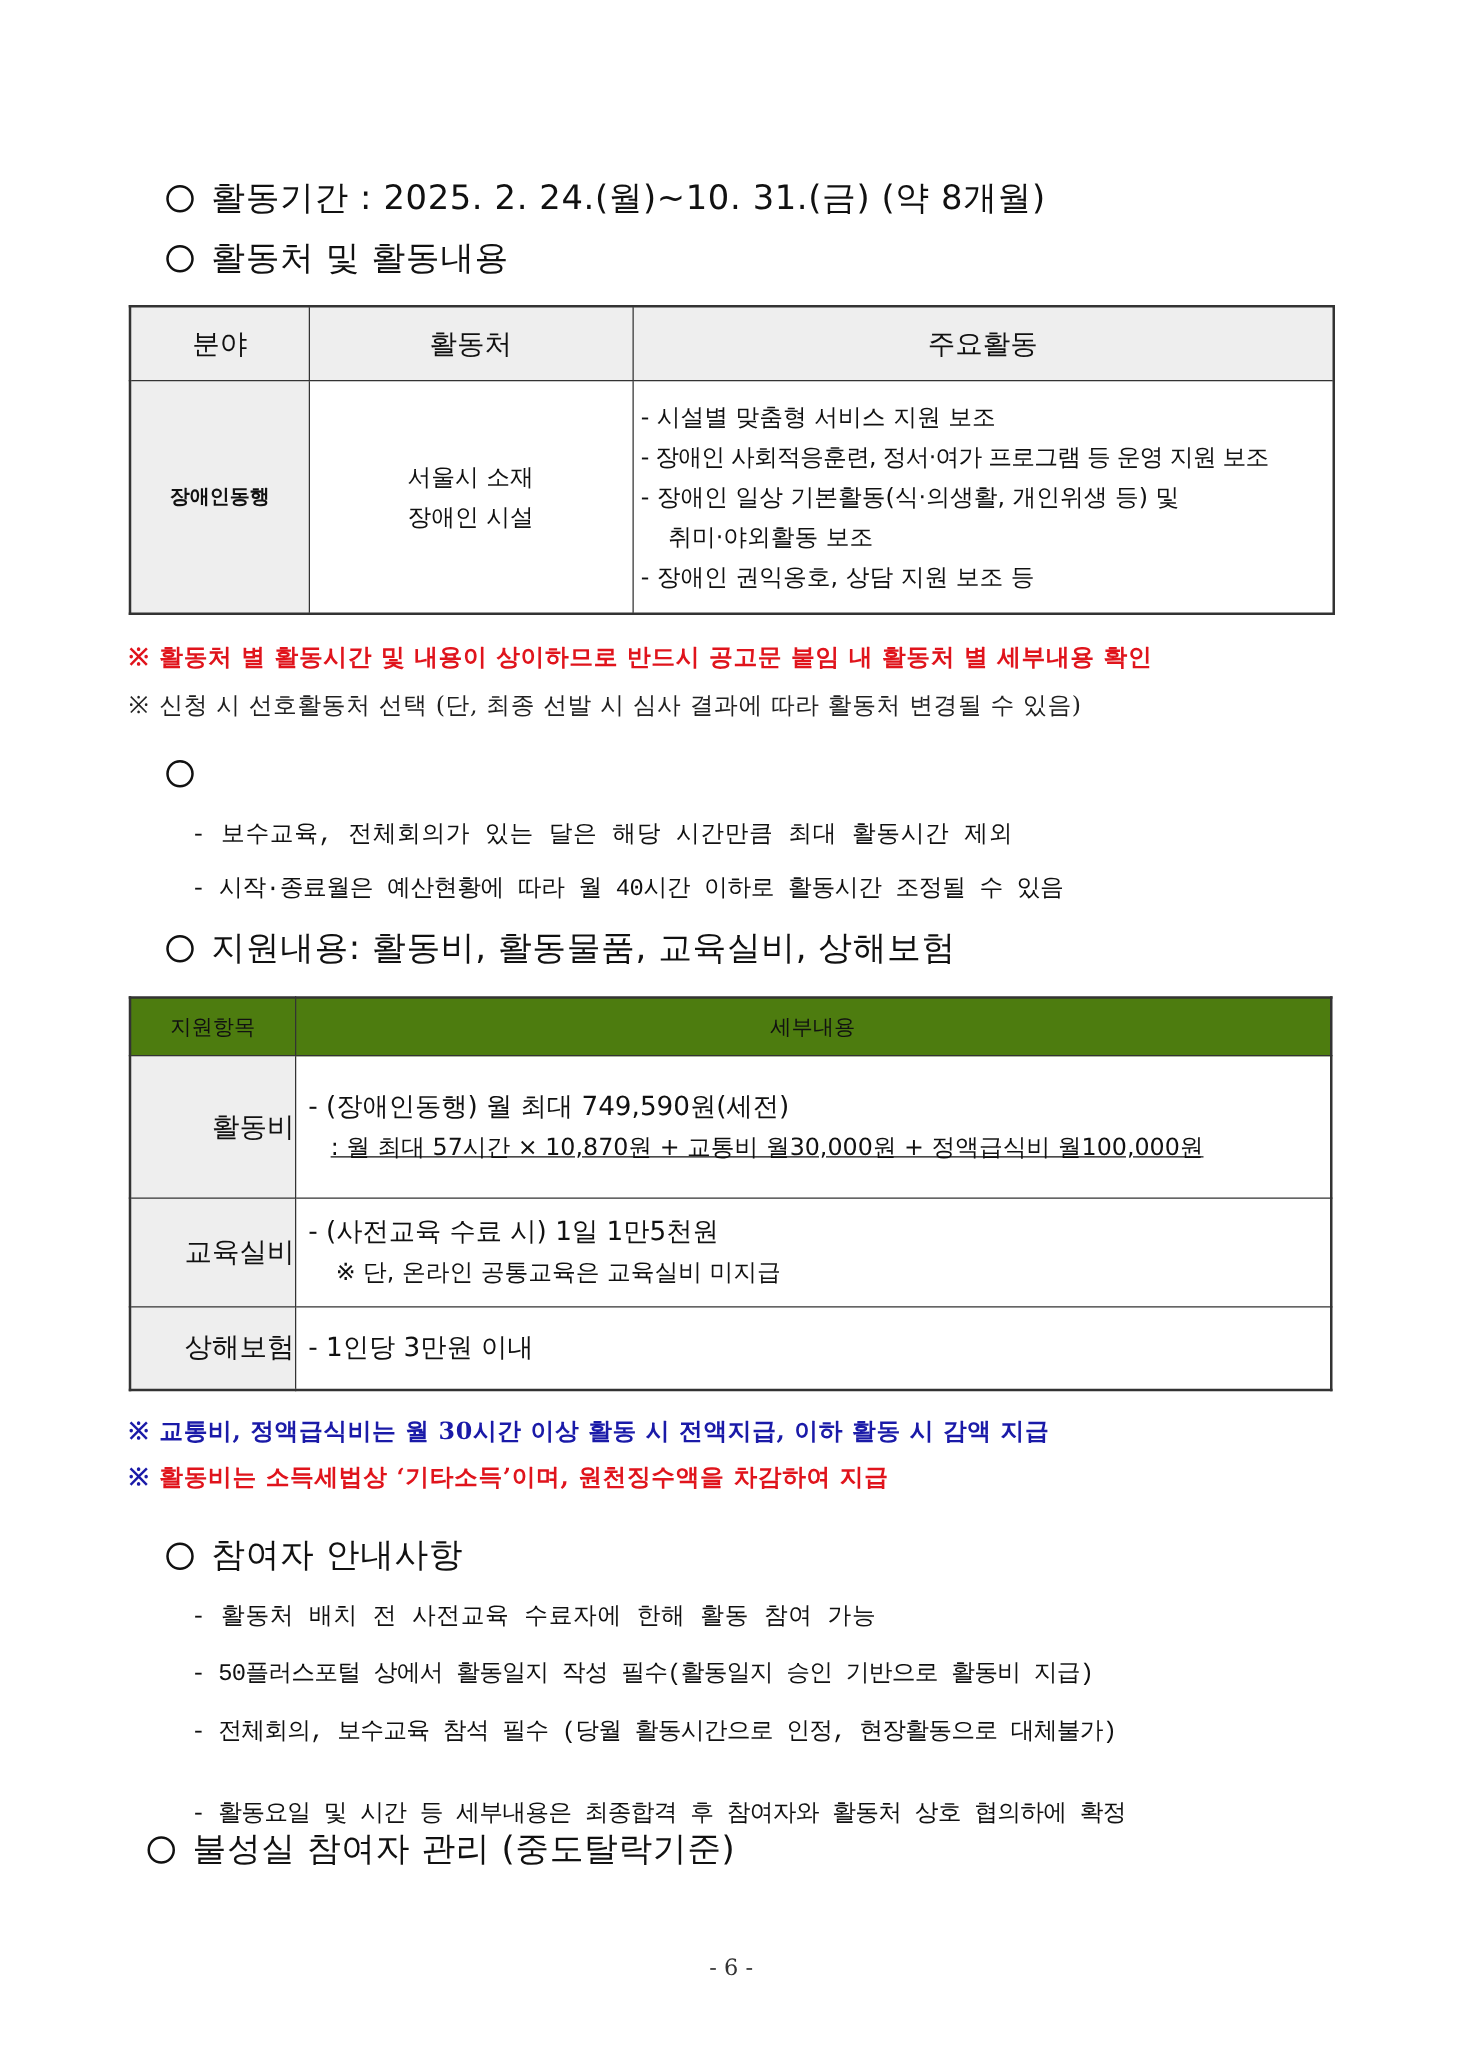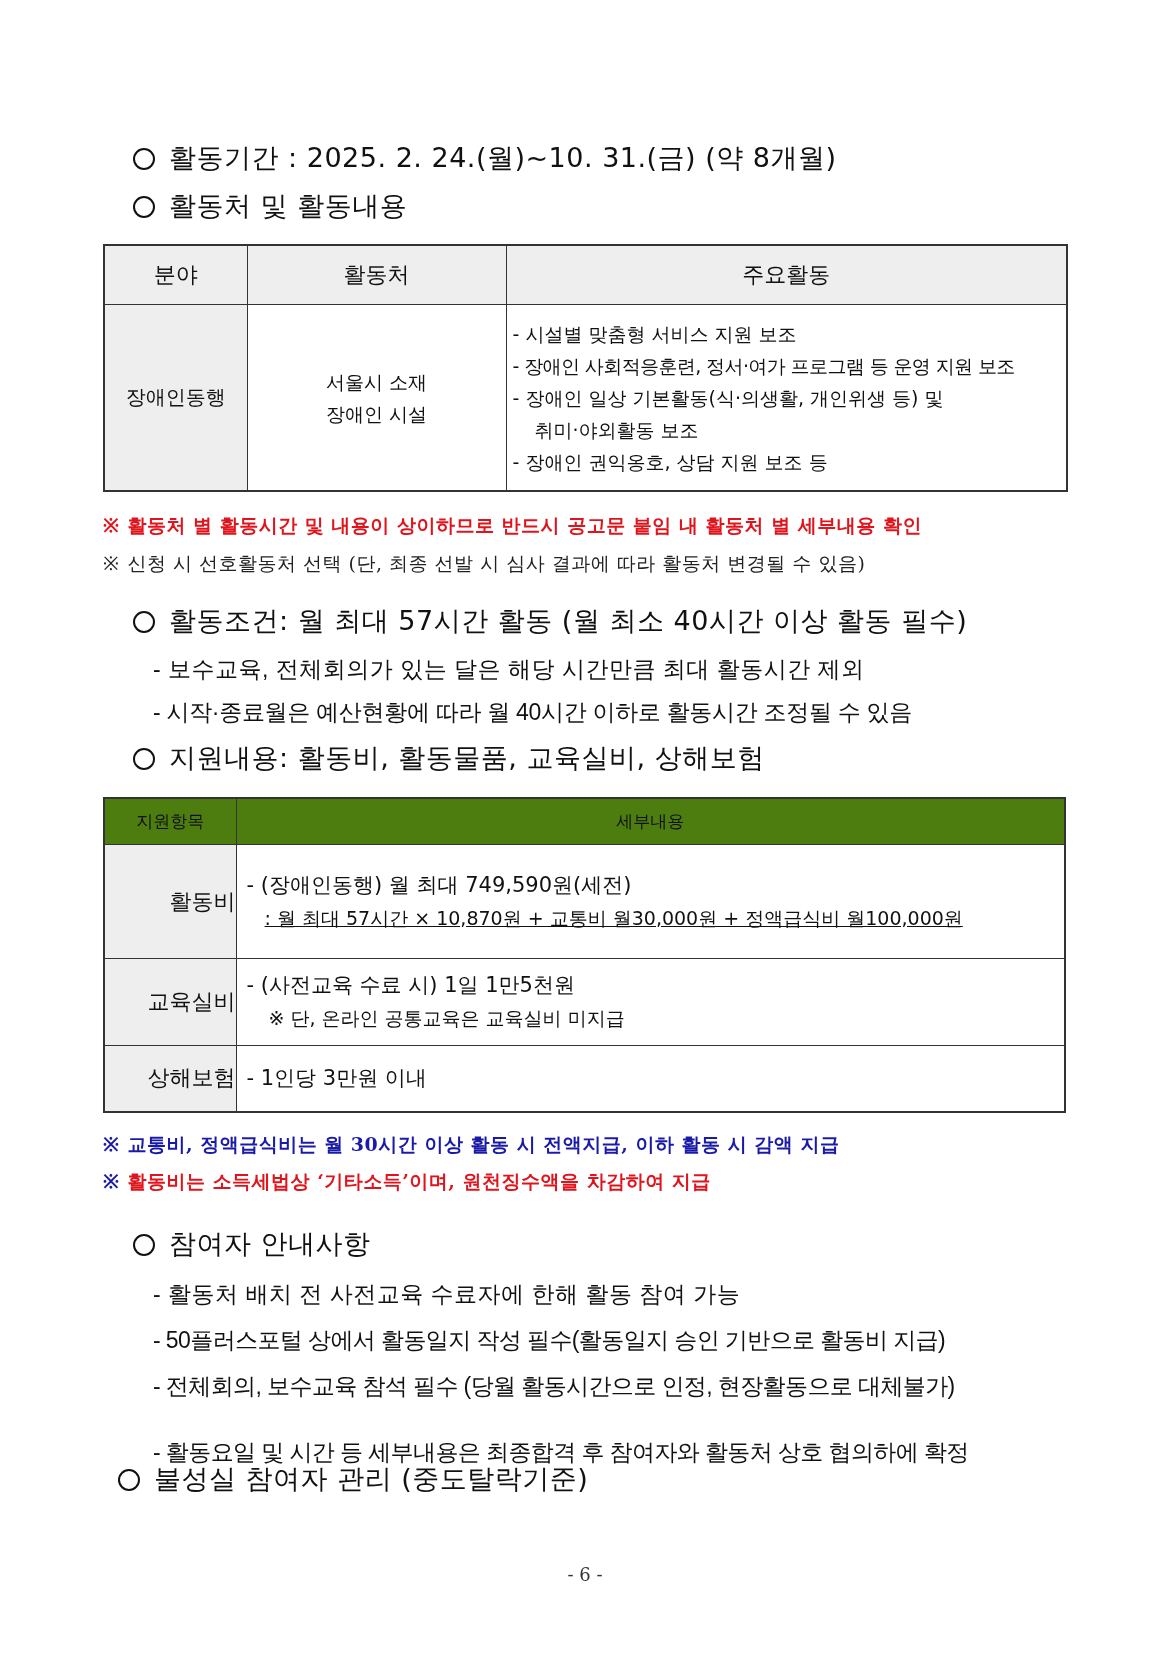--- a/index.html
+++ b/index.html
@@ -2,33 +2,33 @@
 <html><head>
 <meta charset="utf-8">
 <style>
   html, body { margin: 0; padding: 0; background: #ffffff; }
   body { width: 1170px; height: 1654px; position: relative; overflow: hidden;
          font-family: "DejaVu Sans", "Liberation Sans", sans-serif; color: #111; }
   .abs { position: absolute; white-space: nowrap; }
   .h1 { font-size: 27px; font-weight: normal; letter-spacing: 0.5px; color: #111; }
   .h1 .circ { display: inline-block; width: 22px; height: 22px; border: 2px solid #111;
               border-radius: 50%; vertical-align: -3px; margin-right: 14px; box-sizing: border-box; }
-  .bul { font-family: Liberation Sans, sans-serif; font-size: 23px; color: #111; letter-spacing: 0.5px; }
+  .bul { font-family: Liberation Mono, monospace; font-size: 19px; color: #111; letter-spacing: 0.5px; }
   .note { font-family: "DejaVu Serif", "Liberation Serif", serif; font-size: 19px; letter-spacing: 0.5px; }
   .red { color: #e0141c; font-weight: bold; }
   .blue { color: #1a1aa8; font-weight: bold; }
   .black { color: #222; }
   .sym { display: inline-block; margin-right: 8px; }
 
   table { border-collapse: collapse; position: absolute; table-layout: fixed; border-radius: 29px; }
   td, th { border: 1px solid #333; padding: 0; font-weight: normal; }
   .t1 { left: 103px; top: 244px; width: 965px; border: 2px solid #333; }
   .t1 th { height: 58px; background: #eeeeee; font-size: 22px; text-align: center; }
   .t1 td { height: 185px; font-size: 19px; vertical-align: middle; }
-  .t1 .cat { background: #eeeeee; font-weight: normal; text-align: center; font-size: 20px; }
+  .t1 .cat { background: #eeeeee; font-weight: bold; text-align: center; font-size: 16px; }
   .t1 .place { text-align: center; line-height: 32px; }
   .t1 .acts { padding-left: 6px; line-height: 32px; font-size: 19px; }
   .acts div { white-space: nowrap; }
   .acts .indent { padding-left: 22px; }
 
   .t2 { left: 103px; top: 797px; width: 963px; border: 2px solid #333; }
   .t2 th { height: 45px; background: #4d7c0f; font-size: 17px; text-align: center; }
   .t2 td { font-size: 21px; vertical-align: middle; }
   .t2 .lbl { background: #eeeeee; text-align: right; font-size: 22px; }
   .t2 .det { padding-left: 10px; line-height: 33px; }
@@ -75,21 +75,21 @@
   </table>
 
 <div class="abs note red" style="left:103px; top:512px;">
   <span class="sym">※</span><span>활동처 별 활동시간 및 내용이 상이하므로 반드시 공고문 붙임 내 활동처 별 세부내용 확인</span>
 </div>
 <div class="abs note black" style="left:103px; top:550px;">
   <span class="sym">※</span><span>신청 시 선호활동처 선택 (단, 최종 선발 시 심사 결과에 따라 활동처 변경될 수 있음)</span>
 </div>
 
 <div class="abs h1" style="left:133px; top:603px;">
-  <span class="circ"></span><span>활동조건: 월 최대 57시간 활동 (월 최소 40시간 이상 활동 필수)</span>
+  <span class="circ"></span>
 </div>
 <div class="abs bul" style="left:153px; top:654px;">- 보수교육, 전체회의가 있는 달은 해당 시간만큼 최대 활동시간 제외</div>
 <div class="abs bul" style="left:153px; top:697px; letter-spacing:-0.3px;">- 시작·종료월은 예산현황에 따라 월 40시간 이하로 활동시간 조정될 수 있음</div>
 
 <div class="abs h1" style="left:133px; top:740px;">
   <span class="circ"></span><span>지원내용: 활동비, 활동물품, 교육실비, 상해보험</span>
 </div>
 
 <table class="t2">
   <colgroup>

